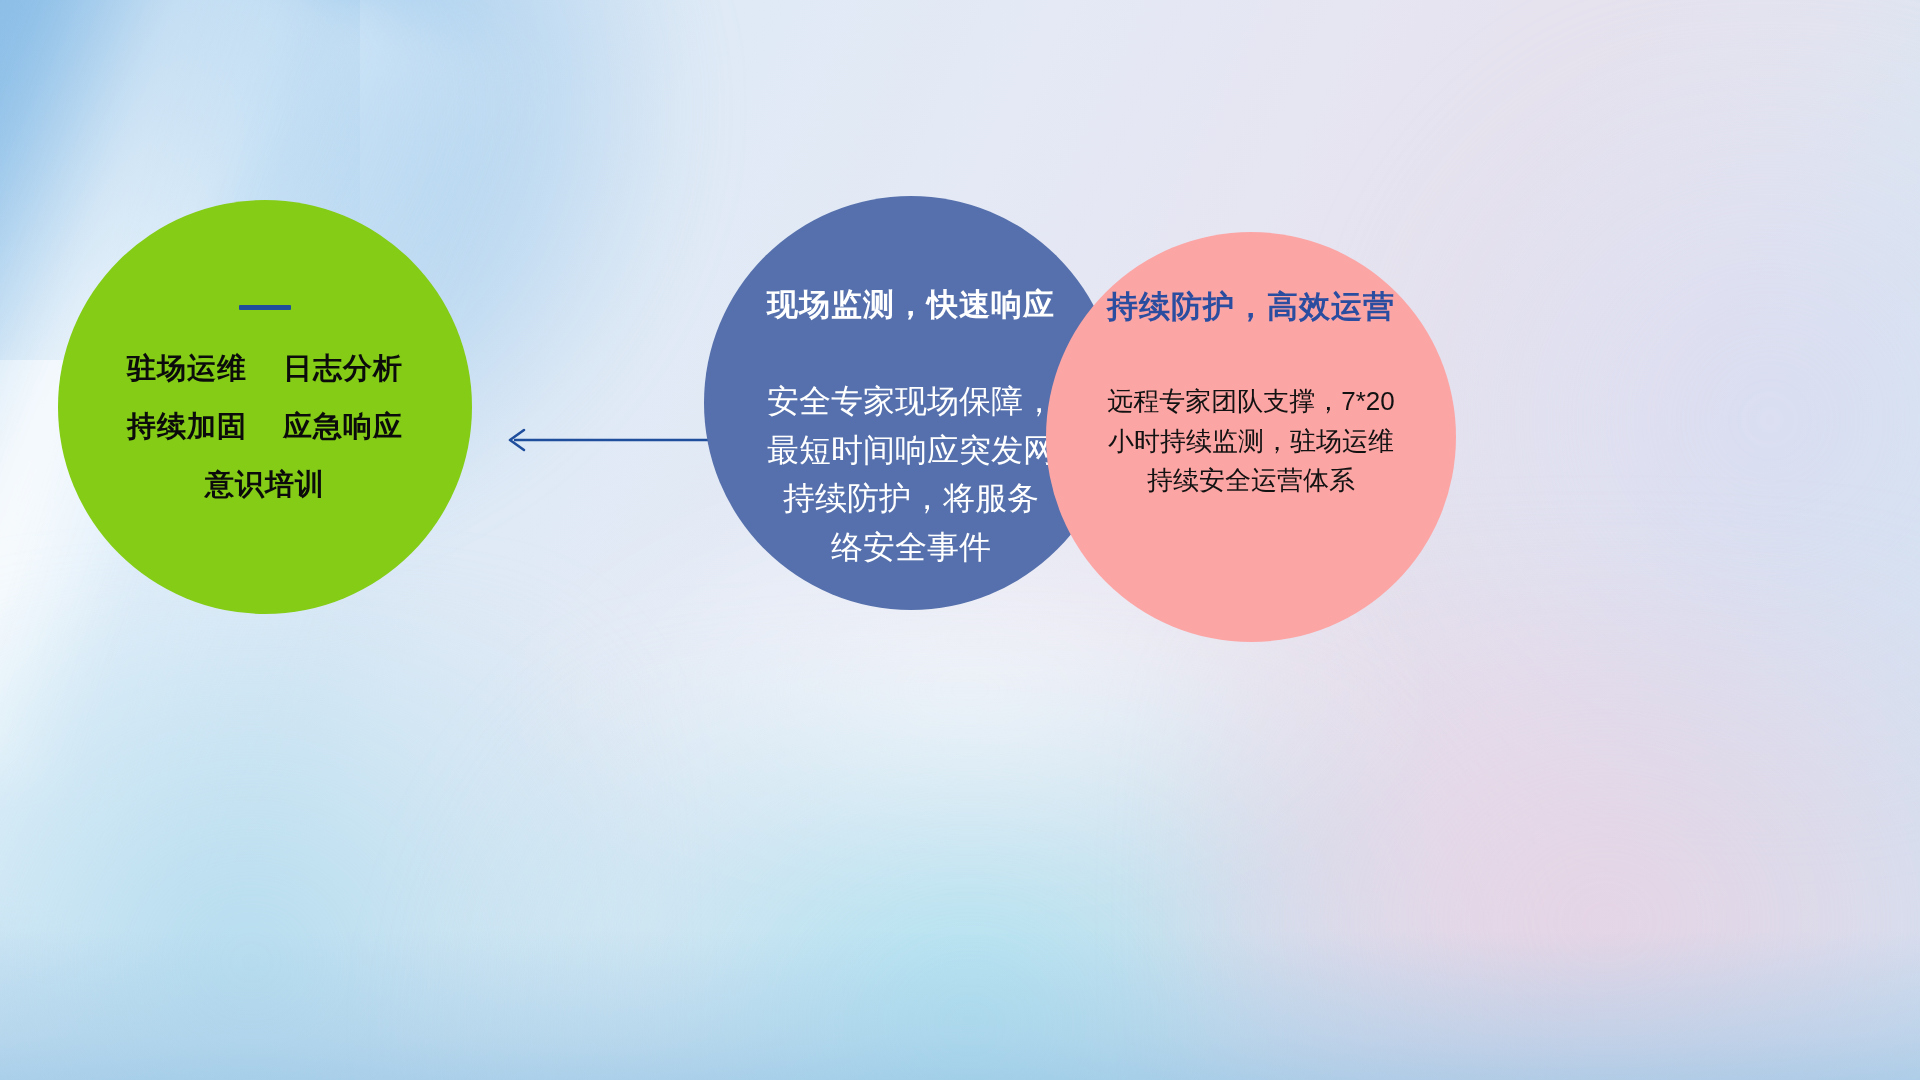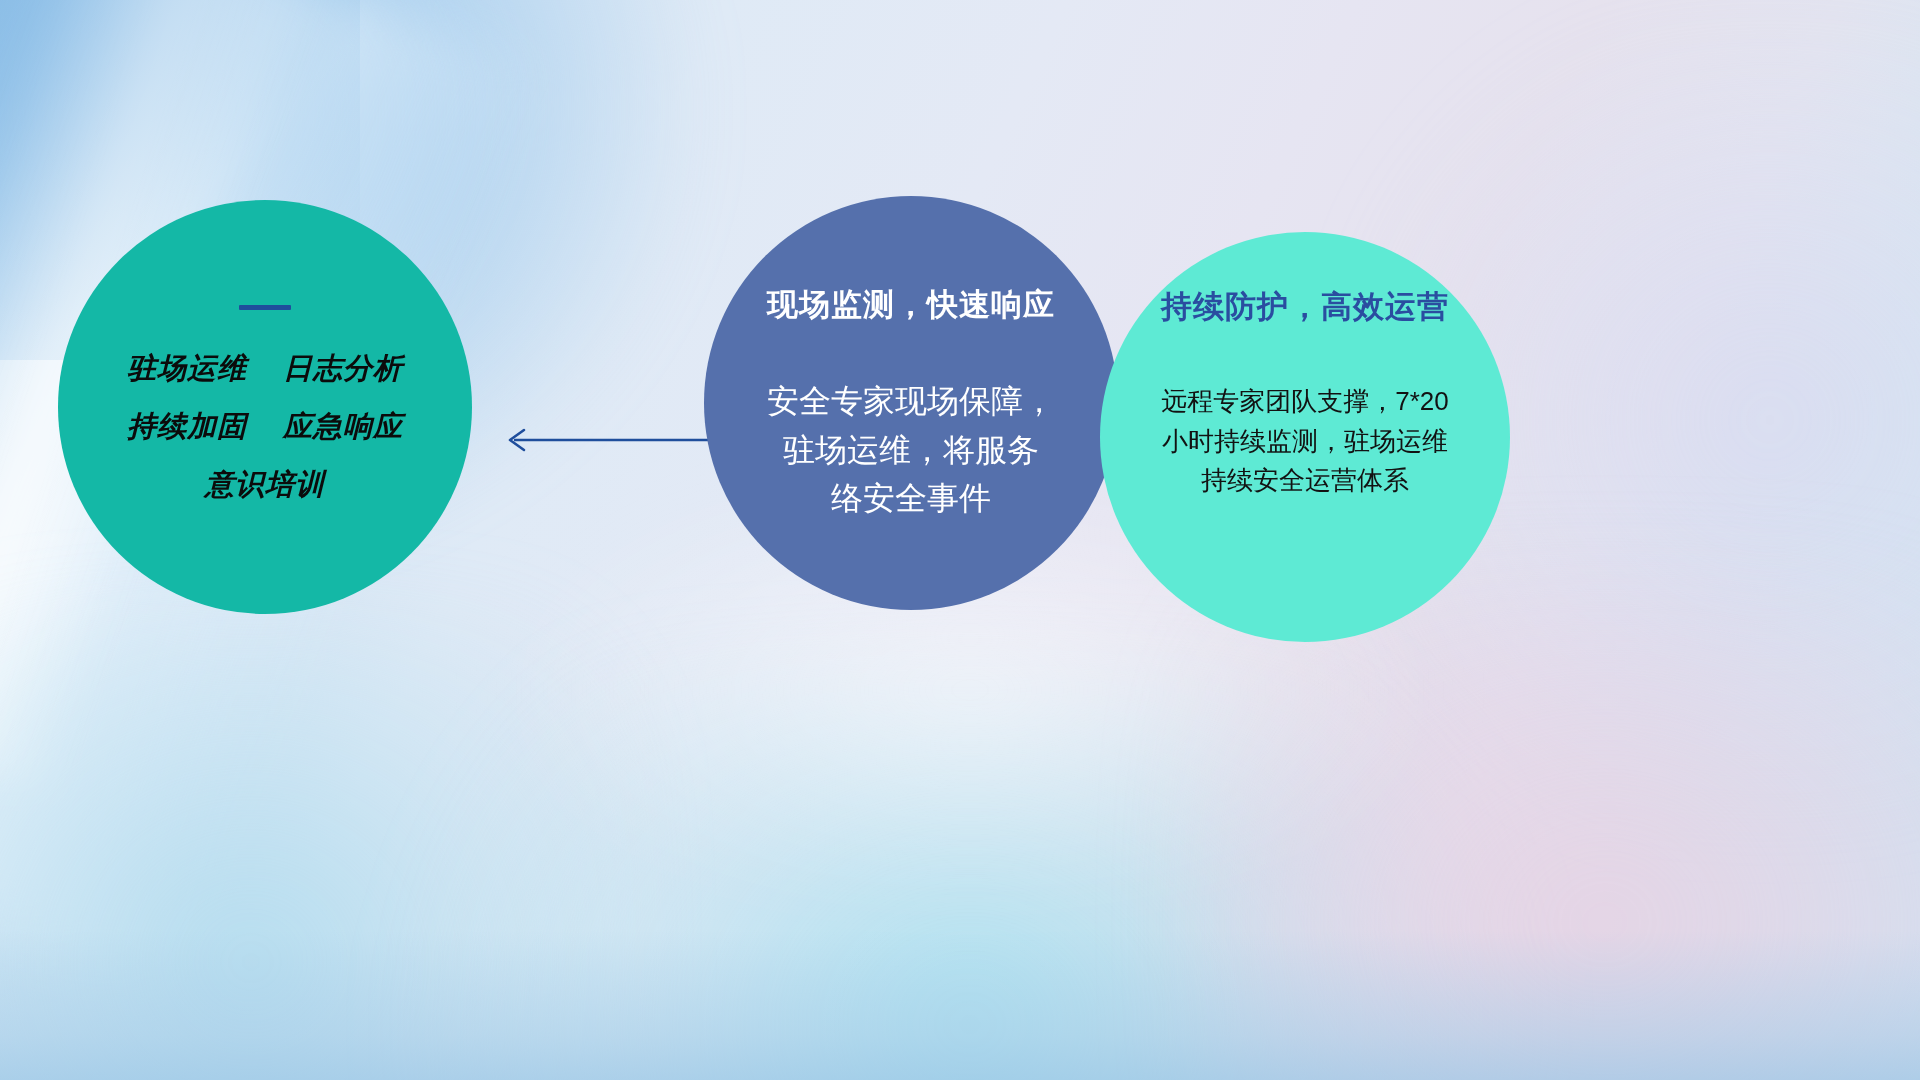--- a/index.html
+++ b/index.html
@@ -116,36 +116,35 @@
   .circle {
     position: absolute;
     border-radius: 50%;
     box-sizing: border-box;
   }
   .circle-left {
     left: 58px;
     top: 200px;
     width: 414px;
     height: 414px;
-    background: #14b8a6;
-    font-style: italic;
+    background: #84cc16;
   }
   .circle-mid {
     left: 704px;
     top: 196px;
     width: 414px;
     height: 414px;
     background: #5570ac;
   }
   .circle-right {
-    left: 1100px;
+    left: 1046px;
     top: 232px;
     width: 410px;
     height: 410px;
-    background: #5eead4;
+    background: #fca5a5;
   }
 
   .circle-inner {
     position: absolute;
     inset: 0;
     display: flex;
     flex-direction: column;
     align-items: center;
     justify-content: flex-start;
     text-align: center;
@@ -241,21 +240,22 @@
       <div class="left-line">持续加固    应急响应</div>
       <div class="left-line last">意识培训</div>
     </div>
   </div>
 
   <div class="circle circle-mid">
     <div class="circle-inner mid-inner">
       <div class="mid-title">现场监测，快速响应</div>
       <div class="mid-body">
         <span class="ln">安全专家现场保障，</span>
-        <span class="ln">驻场运维，将服务</span>
+        <span class="ln">最短时间响应突发网</span>
+        <span class="ln">持续防护，将服务</span>
         <span class="ln">络安全事件</span>
       </div>
     </div>
   </div>
 
   <div class="circle circle-right">
     <div class="circle-inner right-inner">
       <div class="right-title">持续防护，高效运营</div>
       <div class="right-body">
         <span class="ln">远程专家团队支撑，7*20</span>

